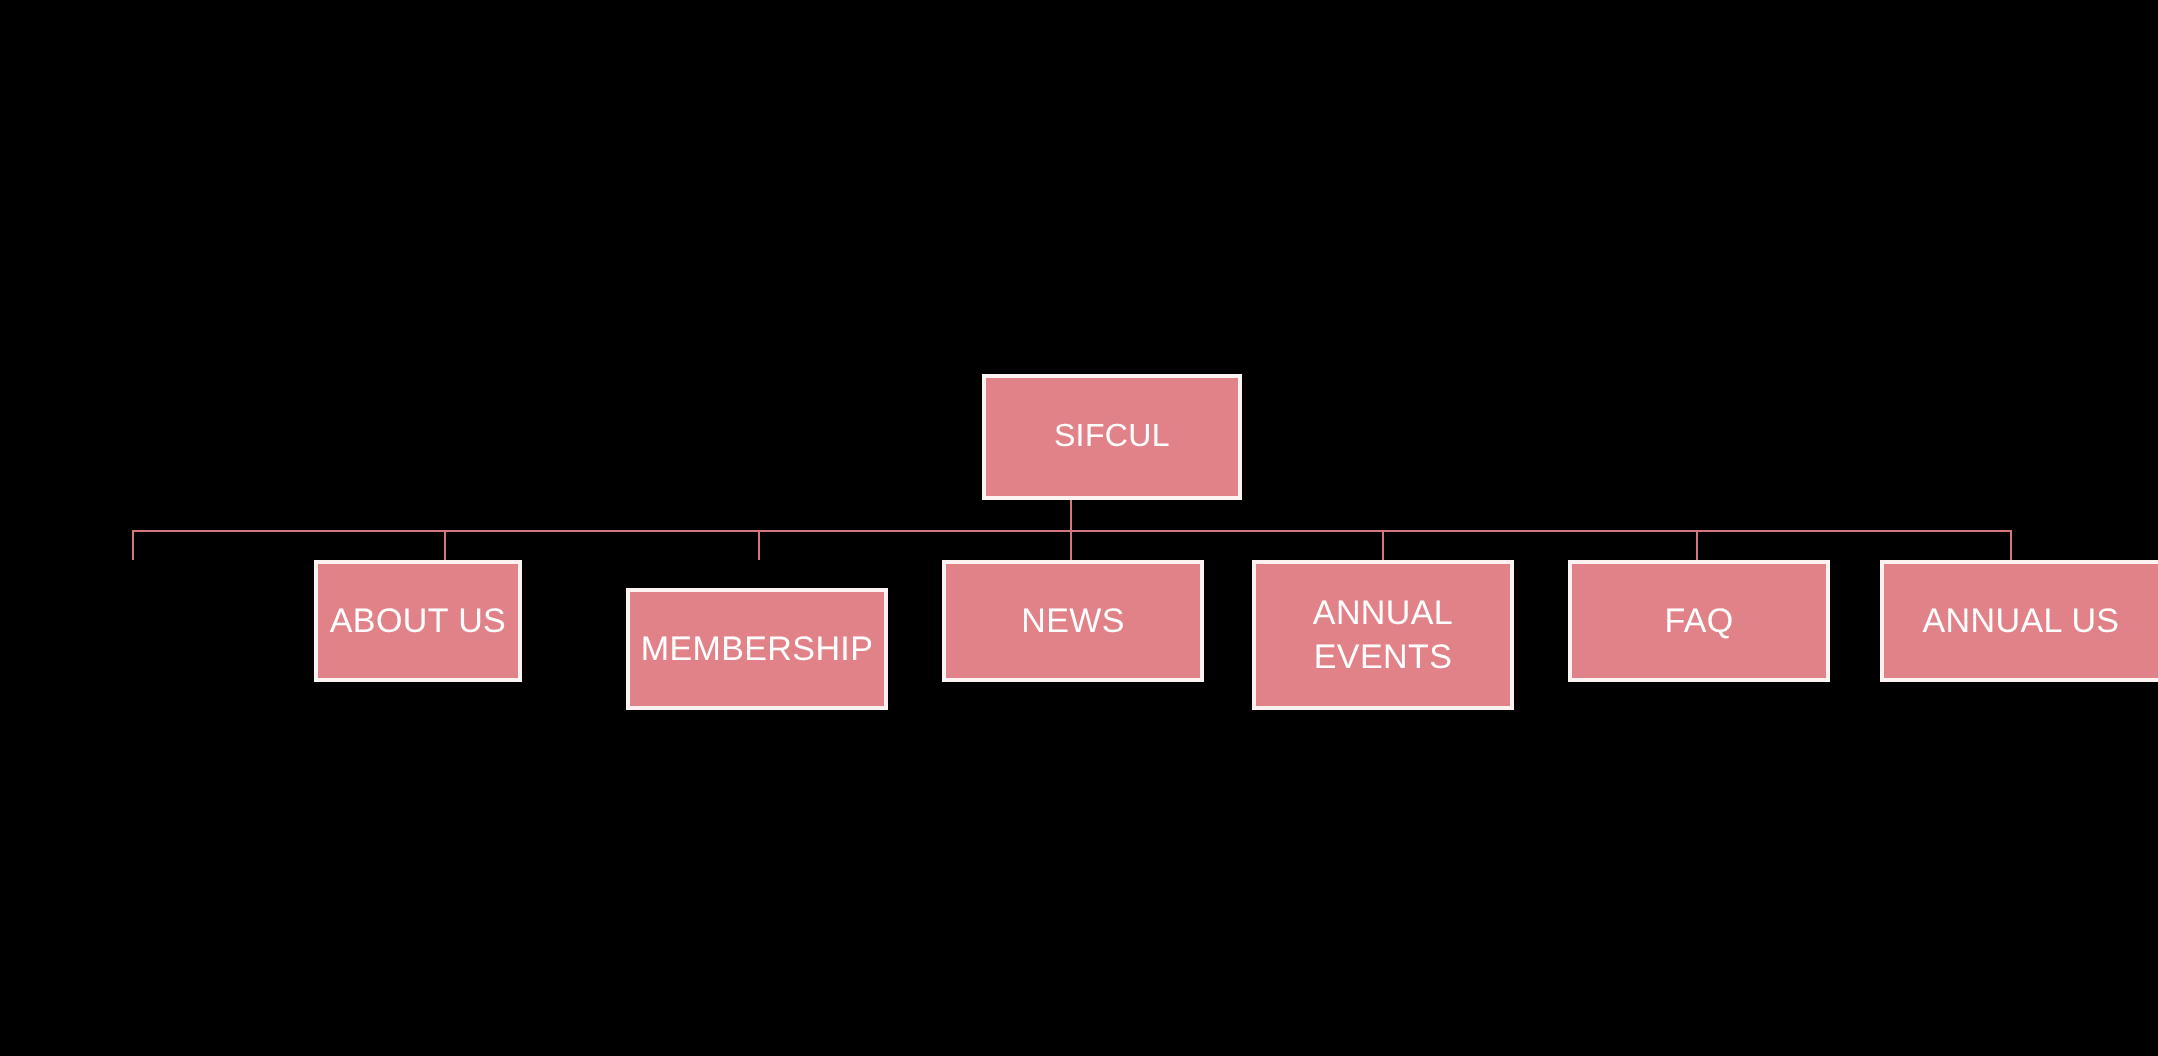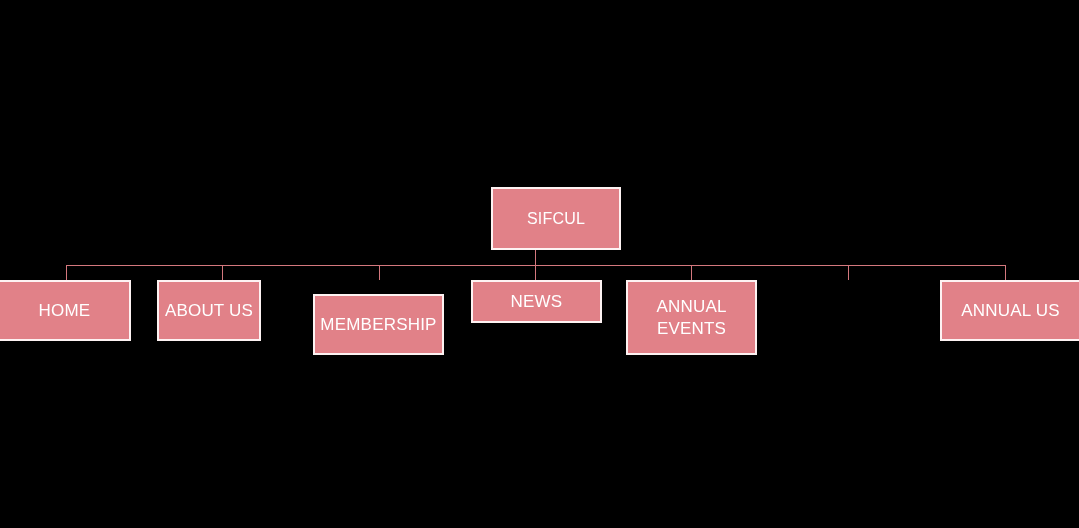--- a/index.html
+++ b/index.html
@@ -65,39 +65,39 @@
   <div class="conn conn-v" style="left:379px; top:265px; height:15px;"></div>
   <div class="conn conn-v" style="left:535px; top:265px; height:15px;"></div>
   <div class="conn conn-v" style="left:691px; top:265px; height:15px;"></div>
   <div class="conn conn-v" style="left:848px; top:265px; height:15px;"></div>
   <div class="conn conn-v" style="left:1005px; top:265px; height:15px;"></div>
 
   <div class="node node-root" style="left:471px; top:187px; width:130px; height:63px;margin-left:20px;">
     <span class="label">SIFCUL</span>
   </div>
 
-  <div class="node node-clip-left" style="left:0px; top:280px; width:131px; height:61px;">
-    <span class="label">HOME</span>
-  </div>
 
   <div class="node" style="left:157px; top:280px; width:104px; height:61px;">
     <span class="label">ABOUT US</span>
   </div>
 
   <div class="node" style="left:313px; top:280px; width:131px; height:61px;margin-top:14px;">
     <span class="label">MEMBERSHIP</span>
   </div>
 
-  <div class="node" style="left:471px; top:280px; width:131px; height:43px;">
+  <div class="node" style="left:471px; top:280px; width:131px; height:61px;">
     <span class="label">NEWS</span>
   </div>
 
   <div class="node" style="left:626px; top:280px; width:131px; height:75px;">
     <span class="label">ANNUAL
 EVENTS</span>
   </div>
 
+  <div class="node" style="left:784px; top:280px; width:131px; height:61px;">
+    <span class="label">FAQ</span>
+  </div>
 
   <div class="node node-clip-right" style="left:940px; top:280px; width:139px; height:61px;">
     <span class="label">ANNUAL US</span>
   </div>
 
 </div>
 
 </body></html>

